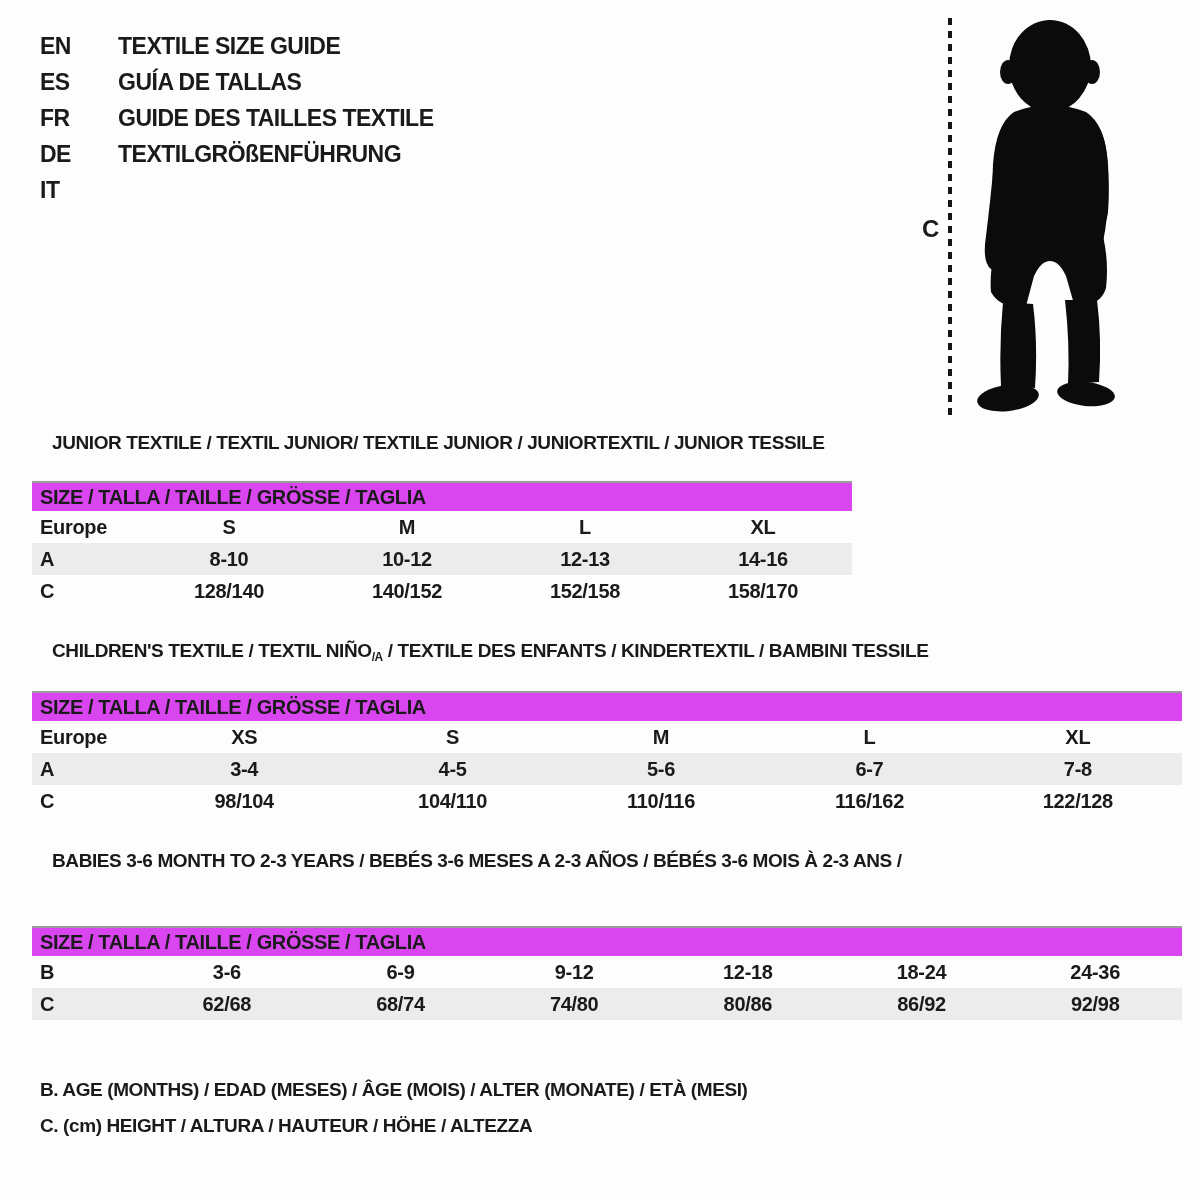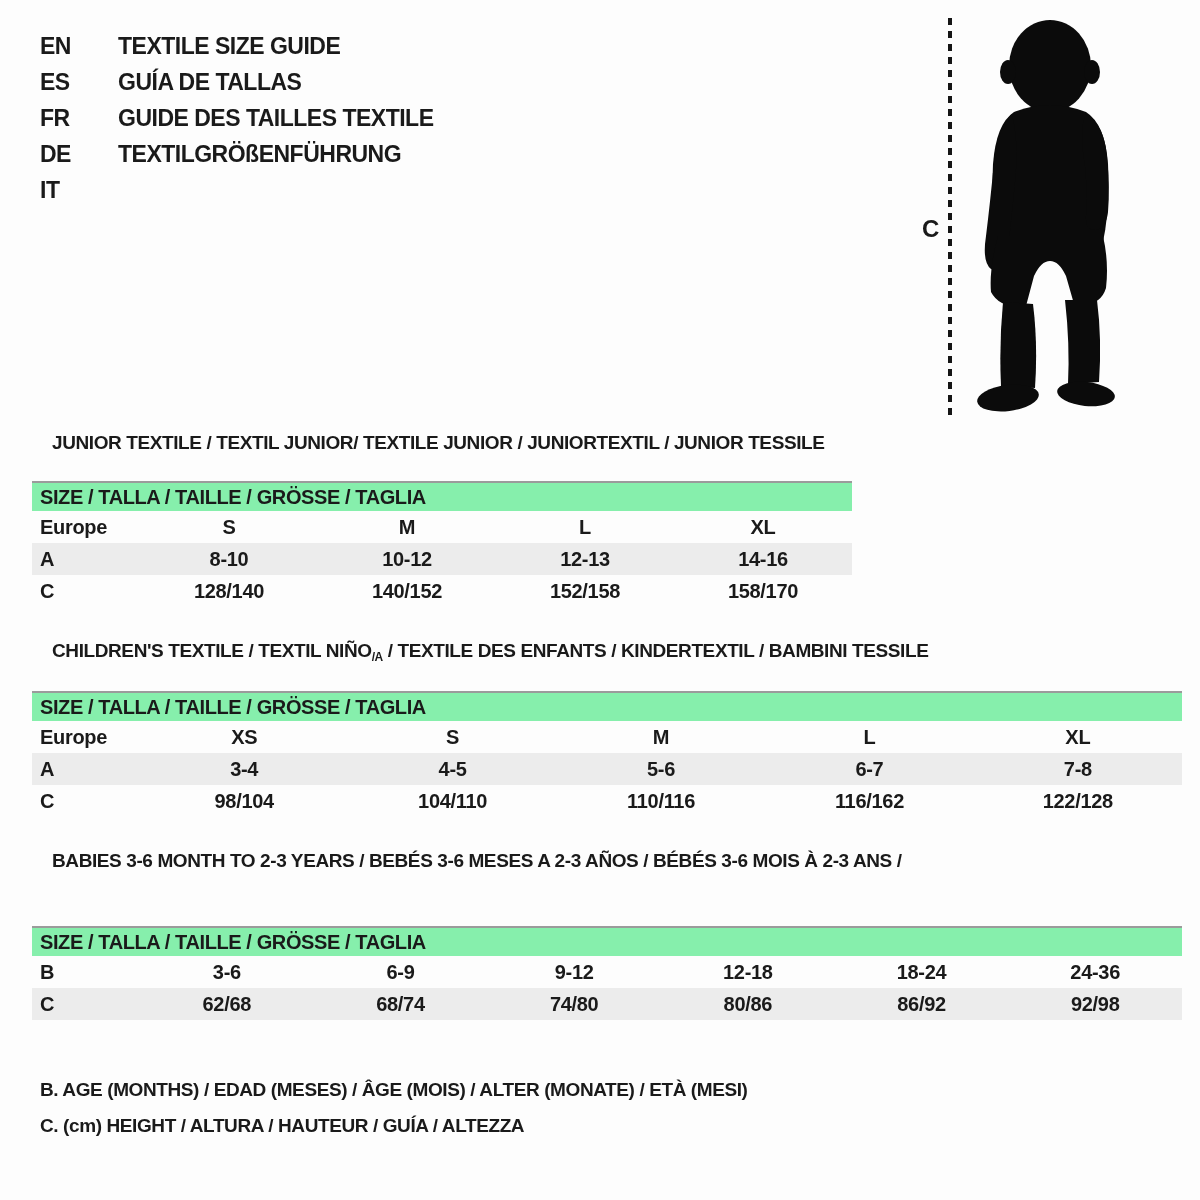--- a/index.html
+++ b/index.html
@@ -39,21 +39,21 @@
   .section-title{
     position:absolute;left:40px;
     font-size:19px;font-weight:bold;letter-spacing:-0.4px;white-space:nowrap;margin-left:12px;
   }
   .subscript{font-size:12px;vertical-align:-4px;}
 
   
   .sg-table{position:absolute;left:32px;}
   .size-bar{
     height:28px;line-height:28px;
-    background:#86efac;
+    background:#d946ef;
     border-top:2px solid #9b9b9b;
     padding-left:8px;
     font-size:20px;font-weight:bold;letter-spacing:-0.4px;
   }
   .trow{display:flex;height:32px;align-items:center;
     font-size:20px;font-weight:bold;letter-spacing:-0.3px;}
   .trow.alt{background:#ececec;}
   .cell{flex:1;text-align:center;}
   .cell.label{flex:0 0 100px;text-align:left;padding-left:8px;}
 
@@ -191,16 +191,16 @@
       <div class="cell">68/74</div>
       <div class="cell">74/80</div>
       <div class="cell">80/86</div>
       <div class="cell">86/92</div>
       <div class="cell">92/98</div>
     </div>
   </div>
 
   <div class="legend">
     <div class="legend-line">B. AGE (MONTHS) / EDAD (MESES) / ÂGE (MOIS) / ALTER (MONATE) / ETÀ (MESI)</div>
-    <div class="legend-line">C. (cm) HEIGHT / ALTURA / HAUTEUR / GUÍA / ALTEZZA</div>
+    <div class="legend-line">C. (cm) HEIGHT / ALTURA / HAUTEUR / HÖHE / ALTEZZA</div>
   </div>
 
 </div>
 
 </body></html>

